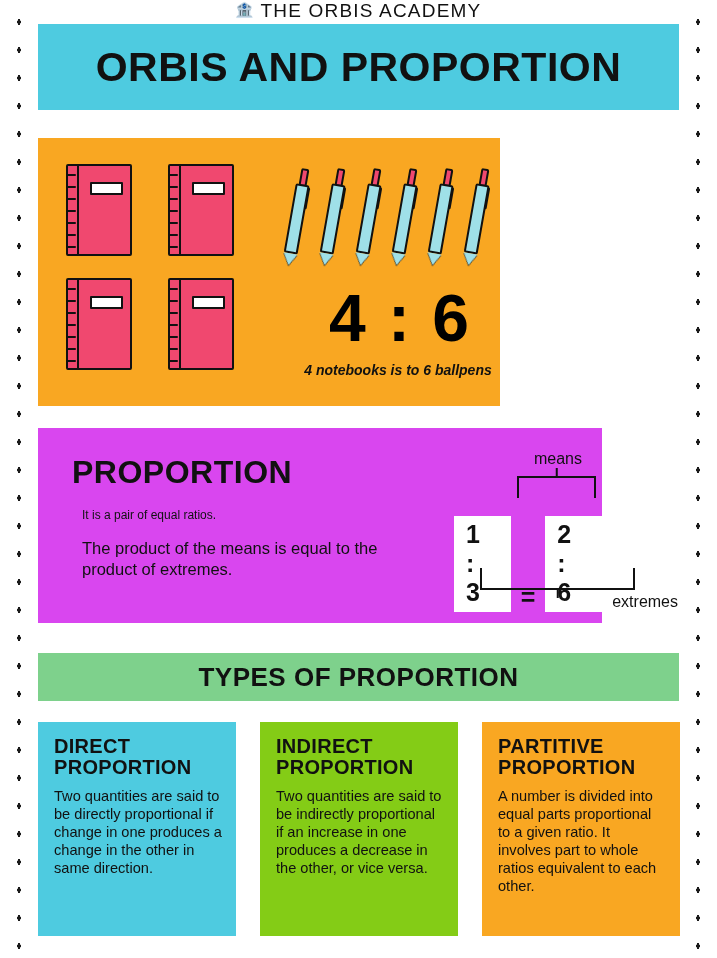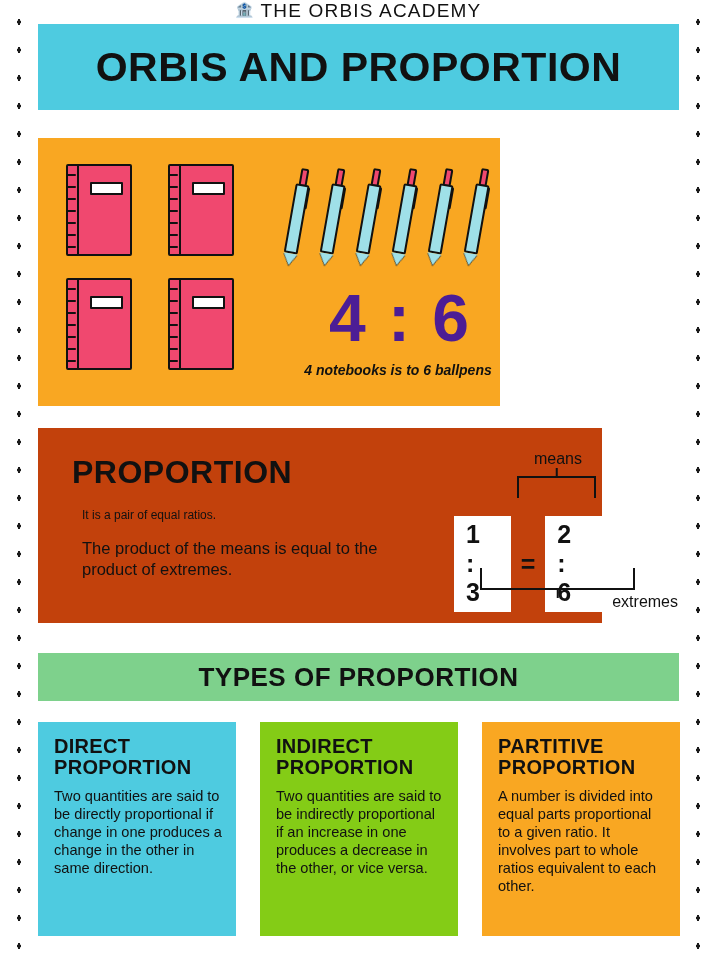--- a/index.html
+++ b/index.html
@@ -139,35 +139,35 @@
     background: #f0486f; border: 2.2px solid #111; border-radius: 2px;
   }
   .pen .clip {
     position: absolute; left: 12px; top: 18px;
     width: 3px; height: 22px; background: #111; border-radius: 2px;
   }
 
   .ratio-expr {
     position: absolute; left: 262px; top: 142px;
     width: 200px; text-align: center;
-    font-size: 66px; font-weight: bold; color: #4c1d95; letter-spacing: 2px;
+    font-size: 66px; font-weight: bold; color: #000000; letter-spacing: 2px;
     font-family: "Liberation Sans", sans-serif;
   }
   .ratio-caption {
     position: absolute; left: 240px; top: 224px;
     width: 240px; text-align: center;
     font-size: 14px; font-weight: bold; font-style: italic; color: #111;
   }
 
   
   .prop {
     position: absolute;
     left: 38px; top: 428px;
     width: 564px; height: 195px;
-    background: #c2410c;
+    background: #d946ef;
   }
   .prop h2 {
     position: absolute; left: 34px; top: 26px;
     font-size: 32px; font-weight: bold; color: #111; letter-spacing: .5px;
   }
   .prop .p1 {
     position: absolute; left: 44px; top: 80px;
     font-size: 12px; color: #111;
   }
   .prop .p2 {
@@ -180,21 +180,21 @@
     width: 200px; text-align: center;
     font-size: 16px; color: #111;
   }
   .extremes-label {
     position: absolute; left: 400px; top: 165px;
     width: 240px; text-align: right;
     font-size: 16px; color: #111;
   }
   .eq-row {
     position: absolute; left: 416px; top: 88px;
-    display: flex; align-items: center; gap: 10px;
+    display: flex; align-items: flex-end; gap: 10px;
   }
   .eq-box {
     background: #fff; color: #111;
     font-size: 25px; font-weight: bold; letter-spacing: 2px;
     padding: 4px 12px 5px 12px;
     font-family: "Liberation Sans", sans-serif;
   }
   .eq-sign { font-size: 25px; font-weight: bold; color: #111; }
   .bracket-top {
     position: absolute;

